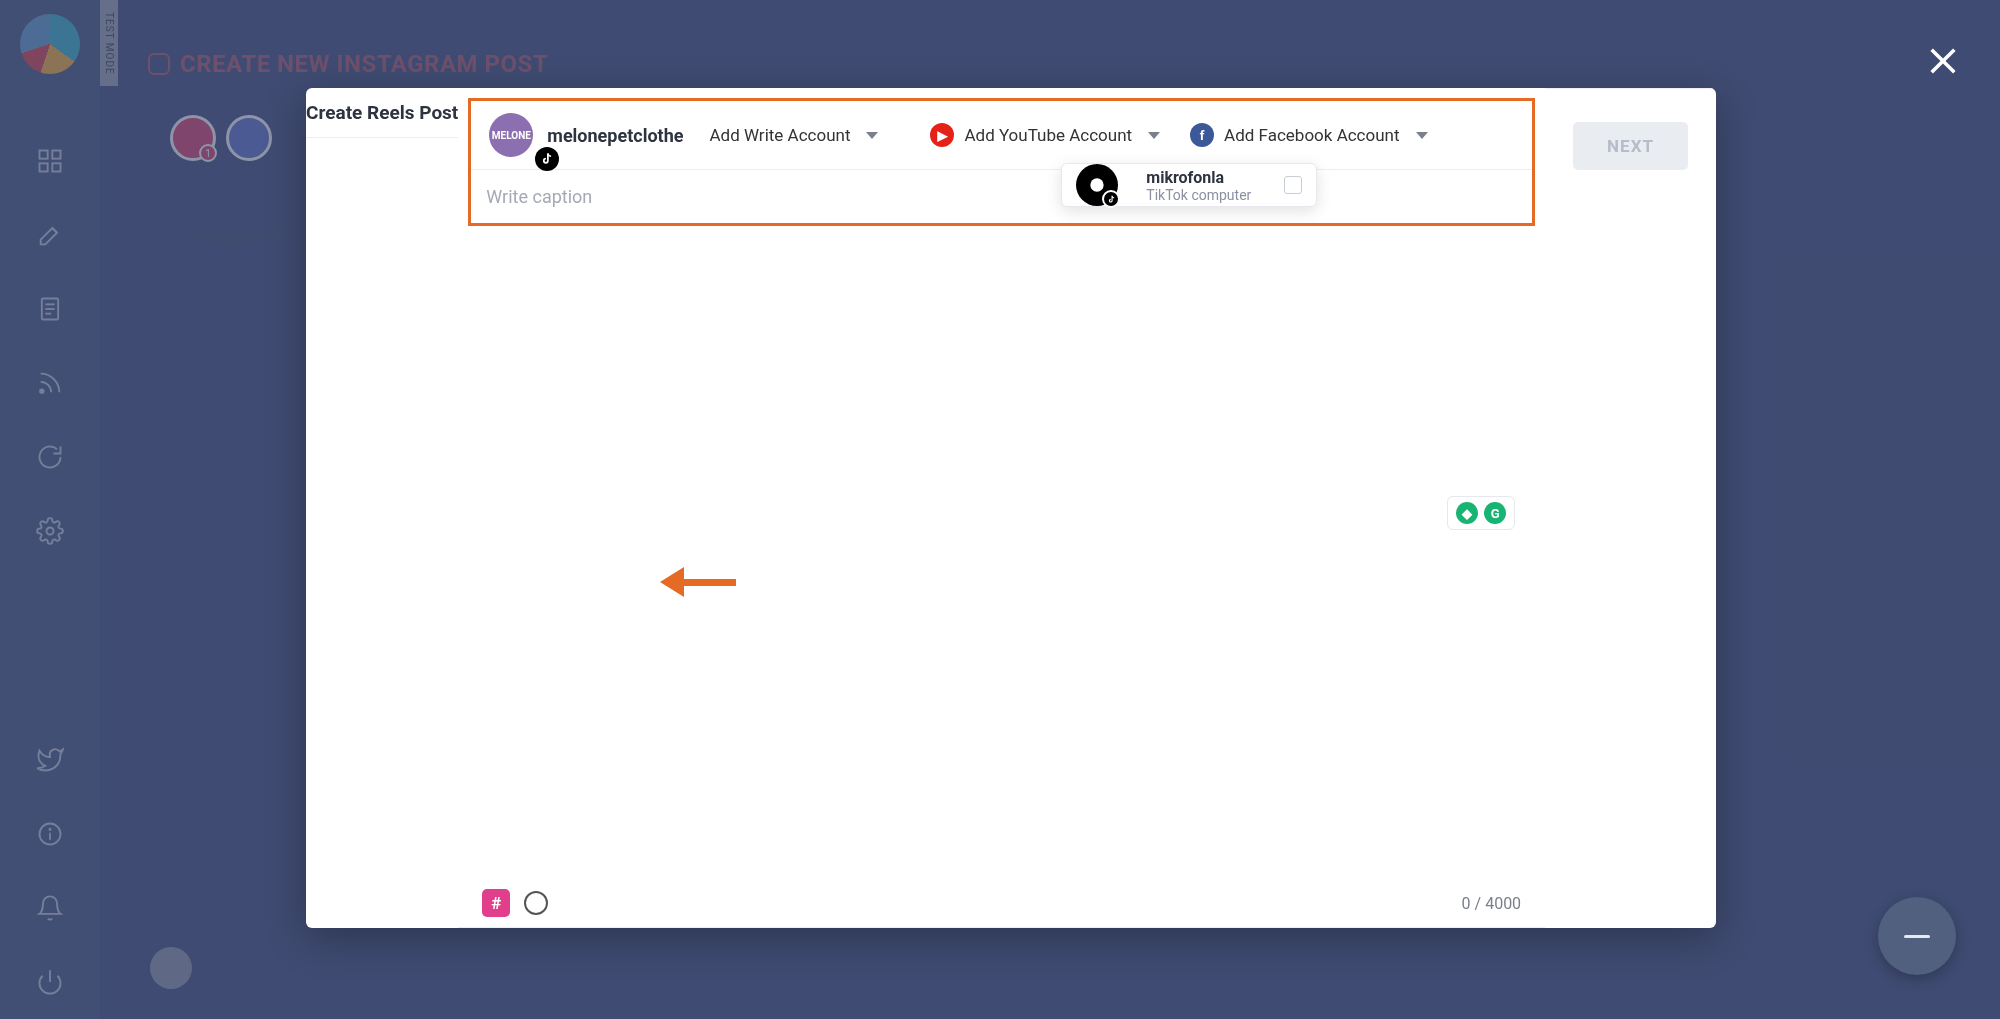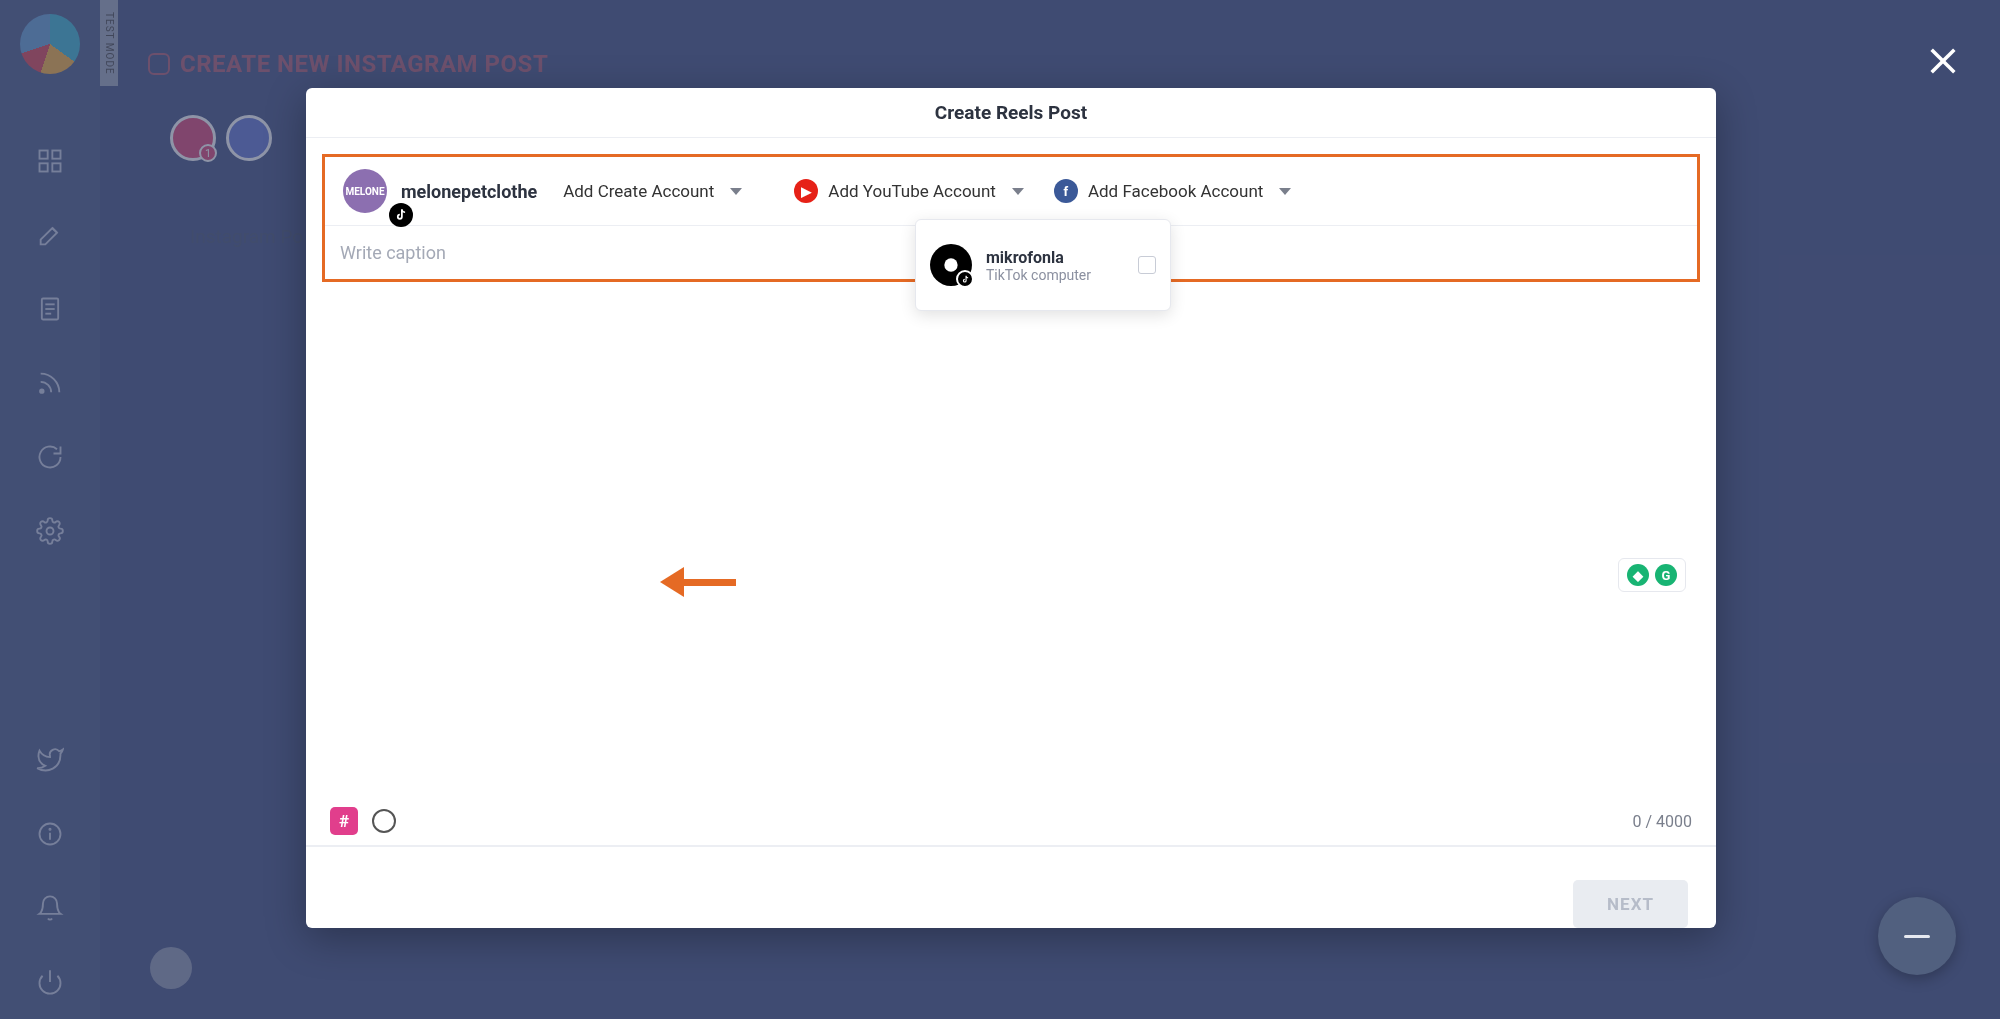--- a/index.html
+++ b/index.html
@@ -16,46 +16,46 @@
   .bg-accounts{position:absolute;left:170px;top:115px;display:flex;gap:10px}
   .acct-circle{width:46px;height:46px;border-radius:50%;background:#e0517e;border:3px solid #fff;position:relative}
   .acct-circle.two{background:#6e7fd6}
   .acct-badge{position:absolute;right:-4px;bottom:-4px;width:18px;height:18px;border-radius:50%;background:#e0517e;color:#fff;font-size:11px;display:flex;align-items:center;justify-content:center;border:2px solid #fff}
   .bg-tab{position:absolute;left:160px;top:225px;display:flex;align-items:center;gap:10px;color:#55607c;font-size:19px}
   
   .overlay{position:absolute;inset:0;background:rgba(50,60,95,0.55)}
   .close-x{position:absolute;right:40px;top:44px;width:34px;height:34px;color:#fff;cursor:pointer}
   .close-x svg{width:34px;height:34px;stroke:#fff;stroke-width:2.5}
   
-  .modal{position:absolute;left:306px;top:88px;width:1410px;height:840px;background:#fff;border-radius:6px;box-shadow:0 10px 40px rgba(0,0,0,0.3);display:flex;flex-direction:column;overflow:hidden}
+  .modal{position:absolute;left:306px;top:88px;width:1410px;height:840px;background:#fff;border-radius:6px;box-shadow:0 10px 40px rgba(0,0,0,0.3);display:flex;overflow:hidden}
   .modal-title{height:50px;display:flex;align-items:center;justify-content:center;font-weight:700;font-size:19px;color:#2d3340;border-bottom:1px solid #eceef3}
   .modal-body{flex:1;display:flex;overflow:hidden}
   
   .drop-pane{width:396px;border-right:1px solid #eceef3;display:flex;flex-direction:column;align-items:center;justify-content:center;gap:26px}
   .video-icon{color:#555}
   .video-icon svg{width:84px;height:78px;stroke:#525252;stroke-width:1.6;fill:none}
   .drop-text{font-size:21px;color:#555}
   .select-btn{background:#39a0e8;color:#fff;border:none;border-radius:4px;padding:11px 24px;font-size:17px;font-weight:600;cursor:pointer}
   
   .right-pane{flex:1;display:flex;flex-direction:column}
-  .accounts-bar{border:3px solid #e56a24;margin:16px;display:flex;align-items:center;flex-wrap:wrap;padding:0;position:relative}
+  .accounts-bar{border:3px solid #e56a24;margin:10px;display:flex;align-items:center;flex-wrap:wrap;padding:0;position:relative}
   .accounts-row{display:flex;align-items:center;gap:12px;padding:12px 18px;width:100%;border-bottom:1px solid #eceef3;position:relative}
   .acct-main{display:flex;align-items:center;gap:14px}
   .avatar{width:44px;height:44px;border-radius:50%;background:#8c6fb0;display:flex;align-items:center;justify-content:center;color:#fff;font-size:10px;font-weight:700}
   .acct-name{font-weight:700;font-size:18px;color:#2d3340}
   .add-acct{display:flex;align-items:center;gap:10px;font-size:17px;color:#333;margin-left:14px;cursor:pointer}
   .add-acct .plat-icon{width:24px;height:24px;border-radius:50%;display:flex;align-items:center;justify-content:center;color:#fff;font-weight:700;font-size:13px}
   .tiktok-badge{position:absolute;left:46px;top:34px;width:24px;height:24px;border-radius:50%;background:#000;display:flex;align-items:center;justify-content:center}
   .tiktok-badge svg{width:14px;height:14px;fill:#fff}
   .caret{width:0;height:0;border-left:6px solid transparent;border-right:6px solid transparent;border-top:7px solid #7a7f8c;margin-left:6px}
   .caption-row{padding:16px 15px;width:100%}
   .caption-input{border:none;width:100%;font-size:18px;color:#333}
   .caption-input::placeholder{color:#a4a9b6}
   
-  .tiktok-popover{position:absolute;left:590px;top:62px;width:256px;background:#fff;border:1px solid #e6e8ee;border-radius:6px;box-shadow:0 4px 16px rgba(0,0,0,0.12);padding:24px 14px;display:flex;align-items:center;gap:14px;z-index:5}
+  .tiktok-popover{position:absolute;left:590px;top:62px;width:256px;background:#fff;border:1px solid #e6e8ee;border-radius:6px;box-shadow:0 4px 16px rgba(0,0,0,0.12);padding:0 14px;display:flex;align-items:center;gap:28px;z-index:5}
   .pop-avatar{width:42px;height:42px;border-radius:50%;background:#000;position:relative;display:flex;align-items:center;justify-content:center}
   .pop-avatar .mini-tt{position:absolute;right:-2px;bottom:-2px;width:18px;height:18px;border-radius:50%;background:#000;border:2px solid #fff;display:flex;align-items:center;justify-content:center}
   .pop-avatar .mini-tt svg{width:9px;height:9px;fill:#fff}
   .pop-txt-name{font-weight:700;font-size:16px;color:#2d3340}
   .pop-txt-sub{font-size:14px;color:#8b90a0}
   .pop-check{margin-left:auto;width:18px;height:18px;border:1.5px solid #c8ccd6;border-radius:3px}
   
   .grammarly-pair{position:absolute;right:30px;top:260px;display:flex;gap:6px;border:1px solid #e6e8ee;border-radius:6px;padding:5px 8px;background:#fff}
   .gram-circ{width:22px;height:22px;border-radius:50%;display:flex;align-items:center;justify-content:center;color:#fff;font-weight:700;font-size:13px}
   .toolbar-row{display:flex;align-items:center;justify-content:space-between;padding:10px 24px;border-bottom:1px solid #eceef3}
@@ -192,21 +192,21 @@
             <div class="avatar">MELONE</div>
             <div class="tiktok-badge">
                 <svg viewBox="0 0 24 24">
                   <path d="M19 8.5a6.5 6.5 0 01-4-1.4V15a5 5 0 11-5-5v3a2 2 0 102 2V2h3a4 4 0 004 4z"></path>
                 </svg>
               </div>
             <span class="acct-name">melonepetclothe</span>
           </div>
 
           <div class="add-acct">
-            <span>Add Create Account</span>
+            <span>Add Write Account</span>
             <span class="caret"></span>
           </div>
 
           <div class="add-acct" style="margin-left:40px">
             <span class="plat-icon" style="background:#e62117">▶</span>
             <span>Add YouTube Account</span>
             <span class="caret"></span>
           </div>
 
           <div class="add-acct" style="margin-left:18px">

